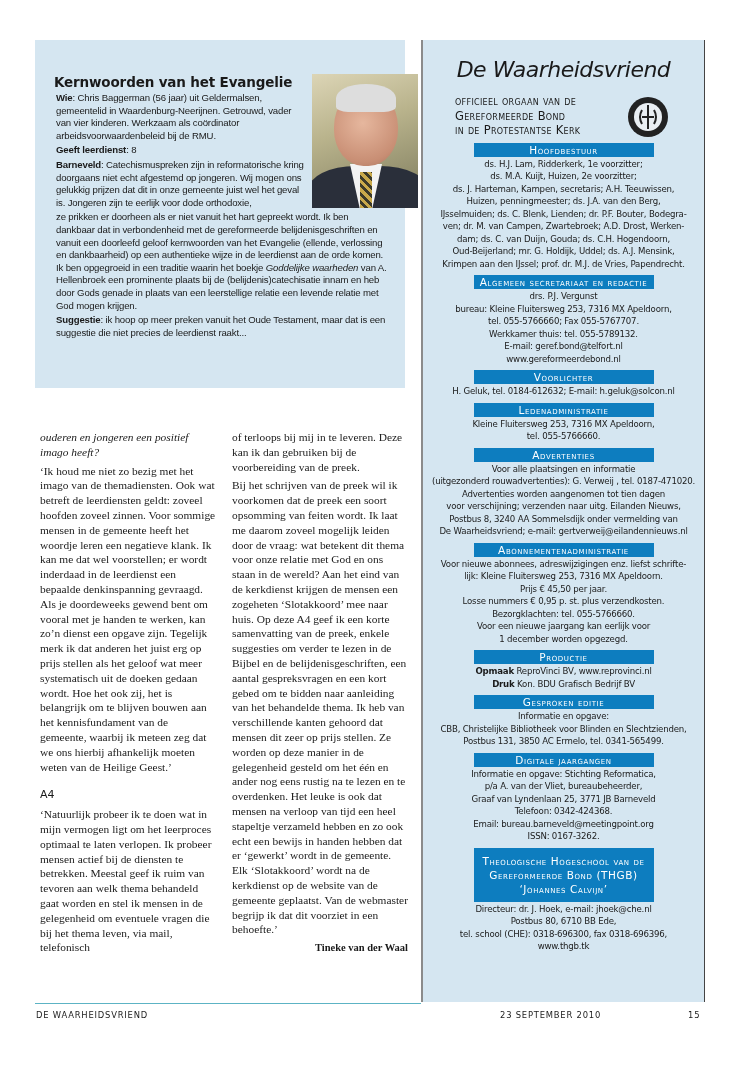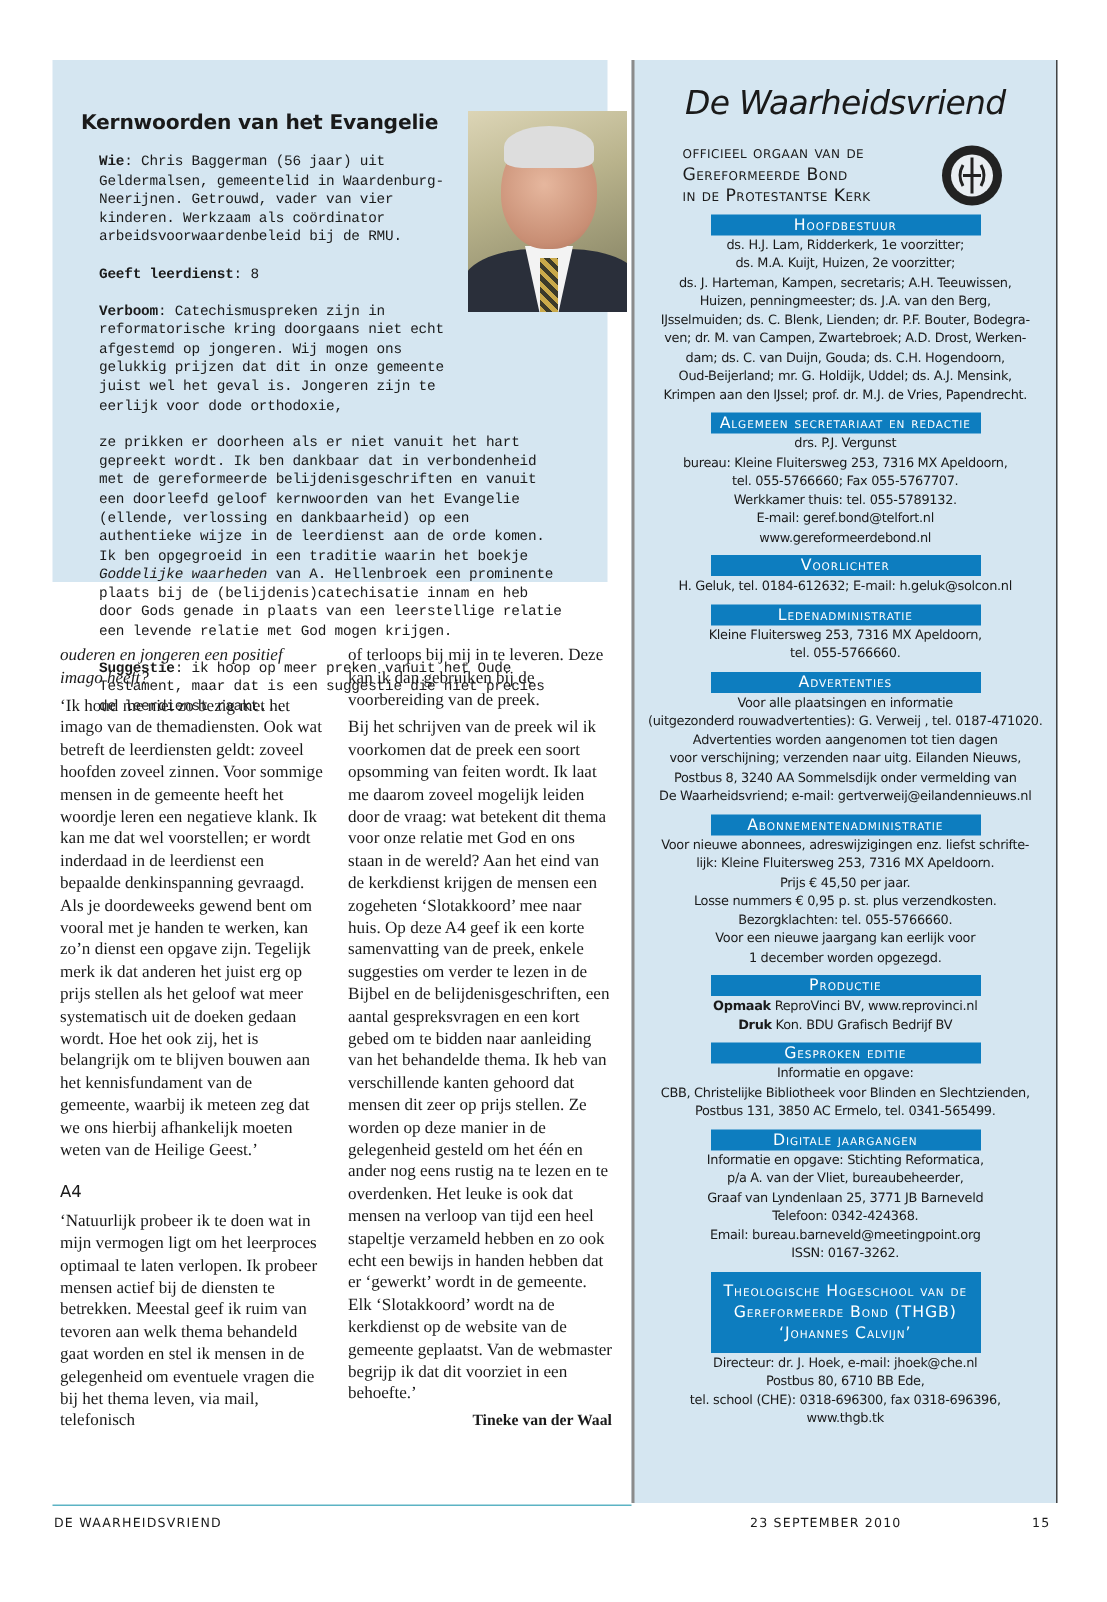--- a/index.html
+++ b/index.html
@@ -1,21 +1,21 @@
 <!DOCTYPE html>
 <html><head>
 <meta charset="utf-8">
 <style>
   html, body { margin: 0; padding: 0; }
   body { width: 738px; height: 1068px; background: #ffffff; position: relative; overflow: hidden; color: #1a1a1a; }
 
   
   #profile { position: absolute; left: 35px; top: 40px; width: 370px; height: 348px; background: #d5e6f1; box-sizing: border-box; padding: 34px 14px 0 19px; }
   #profile .title { font-family: "DejaVu Sans", sans-serif; font-weight: bold; font-size: 13.5px; line-height: 16px; margin: 0; }
-  #profile p { font-family: Liberation Mono, monospace; font-size: 9.6px; line-height: 12.6px; margin: 12px; letter-spacing: -0.15px; }
+  #profile p { font-family: Liberation Sans, sans-serif; font-size: 9.6px; line-height: 12.6px; margin: 2px; letter-spacing: -0.15px; }
   #profile .lbl { font-weight: bold; }
   #profile .top { width: 250px; }
   #photo { position: absolute; left: 277px; top: 34px; width: 106px; height: 134px; background: linear-gradient(160deg,#dcd5b6 0%,#b9b38c 40%,#7c7a5c 100%); overflow: hidden; }
   #photo .head { position: absolute; left: 22px; top: 14px; width: 64px; height: 78px; border-radius: 50% 50% 46% 46%; background: radial-gradient(circle at 45% 45%, #e6b79e 0%, #c88e74 70%, #a8705a 100%); }
   #photo .hair { position: absolute; left: 24px; top: 10px; width: 60px; height: 28px; border-radius: 50% 50% 20% 20%; background: #ddd; }
   #photo .suit { position: absolute; left: -4px; top: 92px; width: 120px; height: 60px; border-radius: 40% 40% 0 0; background: #2a2f3a; }
   #photo .shirt { position: absolute; left: 38px; top: 90px; width: 32px; height: 44px; background: #f3f3f3; clip-path: polygon(0 0,100% 0,70% 100%,30% 100%); }
   #photo .tie { position: absolute; left: 48px; top: 98px; width: 12px; height: 36px; background: repeating-linear-gradient(45deg,#c9a94a 0 3px,#3b3a2a 3px 6px); }
 
   
@@ -44,21 +44,21 @@
   #foot-date { left: 500px; }
   #foot-page { left: 688px; }
 </style>
 </head>
 <body>
 
 <div id="profile">
   <p class="title">Kernwoorden van het Evangelie</p>
   <p class="top"><span class="lbl">Wie</span><span>: Chris Baggerman (56 jaar) uit Geldermalsen, gemeentelid in Waardenburg-Neerijnen. Getrouwd, vader van vier kinderen. Werkzaam als coördinator arbeidsvoorwaardenbeleid bij de RMU.</span></p>
   <p class="top"><span class="lbl">Geeft leerdienst</span><span>: 8</span></p>
-  <p class="top"><span class="lbl">Verboom</span><span>: Catechismuspreken zijn in reformatorische kring doorgaans niet echt afgestemd op jongeren. Wij mogen ons gelukkig prijzen dat dit in onze gemeente juist wel het geval is. Jongeren zijn te eerlijk voor dode orthodoxie,</span></p>
+  <p class="top"><span class="lbl">Barneveld</span><span>: Catechismuspreken zijn in reformatorische kring doorgaans niet echt afgestemd op jongeren. Wij mogen ons gelukkig prijzen dat dit in onze gemeente juist wel het geval is. Jongeren zijn te eerlijk voor dode orthodoxie,</span></p>
   <p><span>ze prikken er doorheen als er niet vanuit het hart gepreekt wordt. Ik ben dankbaar dat in verbondenheid met de gereformeerde belijdenisgeschriften en vanuit een doorleefd geloof kernwoorden van het Evangelie (ellende, verlossing en dankbaarheid) op een authentieke wijze in de leerdienst aan de orde komen. Ik ben opgegroeid in een traditie waarin het boekje </span><i>Goddelijke waarheden</i><span> van A. Hellenbroek een prominente plaats bij de (belijdenis)catechisatie innam en heb door Gods genade in plaats van een leerstellige relatie een levende relatie met God mogen krijgen.</span></p>
   <p><span class="lbl">Suggestie</span><span>: ik hoop op meer preken vanuit het Oude Testament, maar dat is een suggestie die niet precies de leerdienst raakt...</span></p>
   <div id="photo">
     <div class="suit"></div>
     <div class="shirt"></div>
     <div class="tie"></div>
     <div class="head"></div>
     <div class="hair"></div>
   </div>
 </div>

